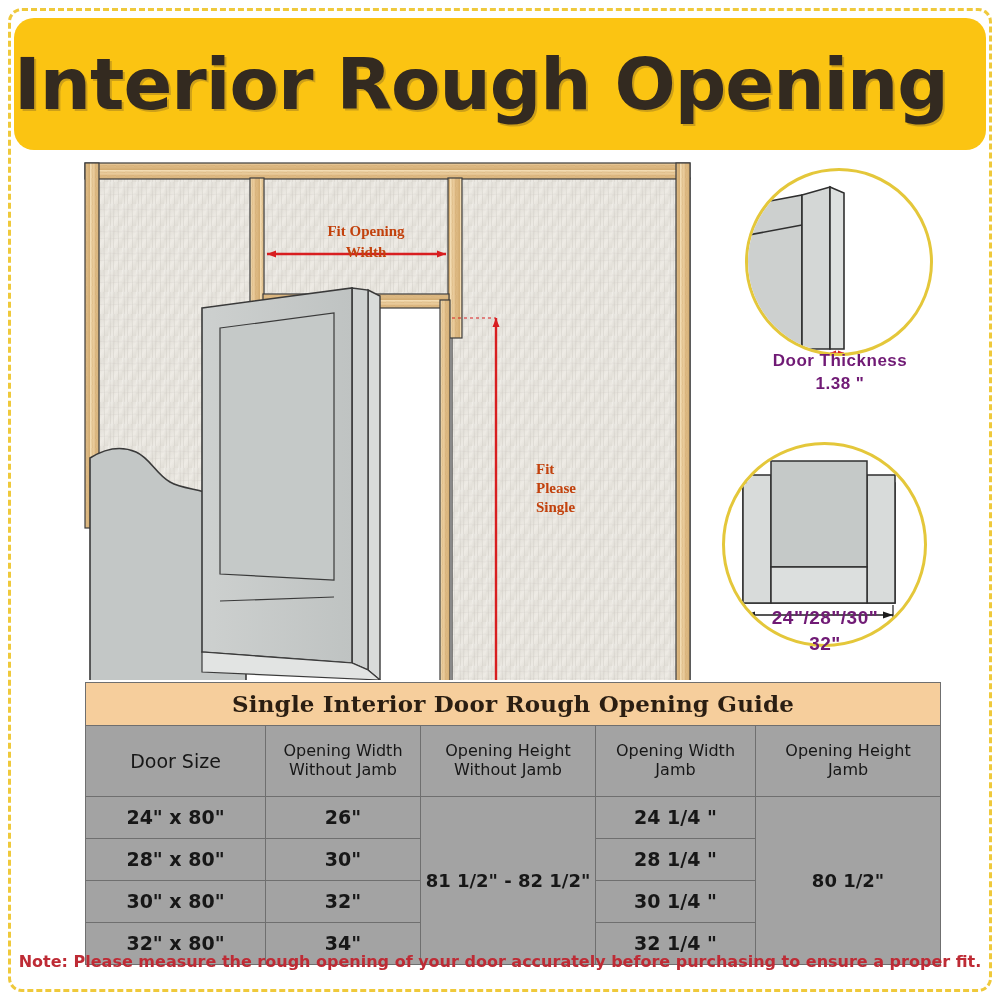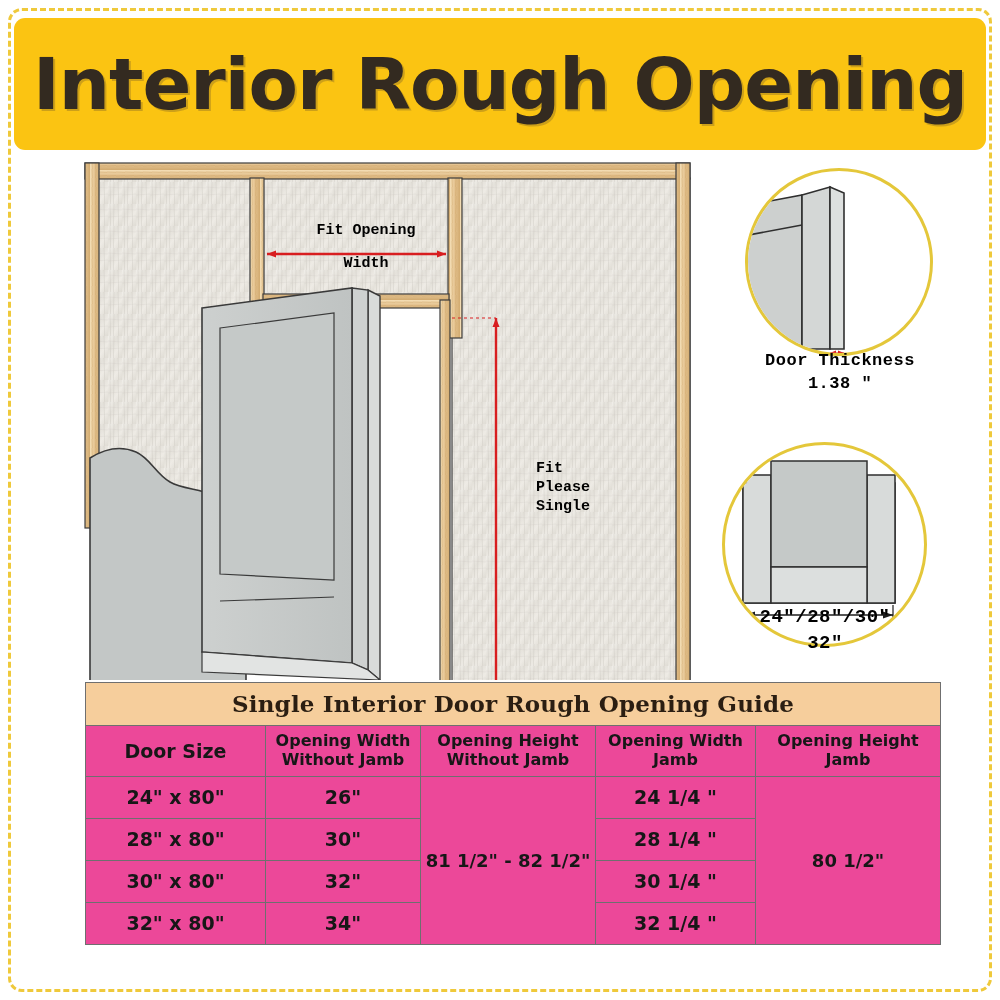--- a/index.html
+++ b/index.html
@@ -32,24 +32,24 @@
   }
 
   
   #header-banner {
     position: absolute;
     left: 14px;
     top: 18px;
     width: 972px;
     height: 132px;
     background: #FBC412;
-    border-radius: 11px;
+    border-radius: 20px;
     display: flex;
     align-items: center;
-    justify-content: center;
+    justify-content: flex-start;
   }
   #header-title {
     font-family: "DejaVu Sans", sans-serif;
     font-weight: bold;
     font-size: 72px;
     letter-spacing: -1px;
     color: #332A20;
     text-shadow: 2px 2px 0 rgba(120,95,40,.35);
     white-space: nowrap;
   }
@@ -58,76 +58,76 @@
   #illustration {
     position: absolute;
     left: 80px;
     top: 160px;
     width: 620px;
     height: 520px;
   }
 
   .dim-label {
     position: absolute;
-    font-family: Liberation Mono, monospace;
+    font-family: Liberation Serif, serif;
     font-weight: bold;
     font-size: 15px;
-    color: #000000;
+    color: #c2410c;
     line-height: 1.25;
     text-align: center;
   }
 
   
   .callout-circle {
     position: absolute;
     border: 3px solid #E4C73A;
     border-radius: 50%;
     overflow: hidden;
     background: #ffffff;
   }
   .callout-caption {
     position: absolute;
     text-align: center;
-    font-family: Liberation Mono, monospace;
+    font-family: Liberation Sans, sans-serif;
     font-weight: bold;
     font-size: 17px;
-    color: #000000;
+    color: #701a75;
     line-height: 1.35;
     letter-spacing: .5px;
   }
 
   
   #spec-table {
     position: absolute;
     left: 85px;
     top: 682px;
     width: 855px;
     border-collapse: collapse;
-    background: #ec4899;
+    background: #a3a3a3;
     table-layout: fixed;
   }
   #spec-table td, #spec-table th { border: 1px solid #6f6f6f; }
 
   .tbl-title {
     background: #F6CE9C;
     text-align: center;
     font-family: "DejaVu Serif", serif;
     font-weight: bold;
     font-size: 23px;
     color: #2B1E12;
     padding: 7px 0 8px;
     letter-spacing: .2px;
   }
   .tbl-head {
     text-align: center;
     font-family: "DejaVu Sans", sans-serif;
-    font-weight: bold;
+    font-weight: normal;
     font-size: 16px;
     color: #171717;
-    padding: 6px 4px;
+    padding: 16px 4px;
     line-height: 1.18;
     vertical-align: middle;
   }
   .tbl-cell {
     text-align: center;
     font-family: "DejaVu Sans", sans-serif;
     font-weight: bold;
     font-size: 19px;
     color: #171717;
     height: 42px;
@@ -260,21 +260,21 @@
         <line x1="416" y1="158" x2="416" y2="548" stroke="#D81E20" stroke-width="2.4"></line>
         <path d="M416 158 L412.5 167 L419.5 167 Z" fill="#D81E20"></path>
         <path d="M416 548 L412.5 539 L419.5 539 Z" fill="#D81E20"></path>
         <line x1="372" y1="158" x2="416" y2="158" stroke="#D81E20" stroke-width="1.1" stroke-dasharray="3 3"></line>
       </g>
     </svg>
 
     
     <div class="dim-label" style="left:196px; top:62px; width:180px;">
       <div>Fit Opening</div>
-      <div style="margin-top:14px;">Width</div>
+      <div style="margin-top:2px;">Width</div>
     </div>
 
     
     <div class="dim-label" style="left:424px; top:300px; width:110px; text-align:left;margin-left:32px;">
       <div>Fit</div>
       <div>Please</div>
       <div>Single</div>
     </div>
   </div>
 
@@ -375,14 +375,15 @@
         <td class="tbl-cell">30 1/4 "</td>
       </tr>
       <tr>
         <td class="tbl-cell">32" x 80"</td>
         <td class="tbl-cell">34"</td>
         <td class="tbl-cell">32 1/4 "</td>
       </tr>
     </tbody>
   </table>
 
+  <div id="table-note">Note: Please measure the rough opening of your door accurately before purchasing to ensure a proper fit.</div>
 
 </div>
 
 </body></html>

